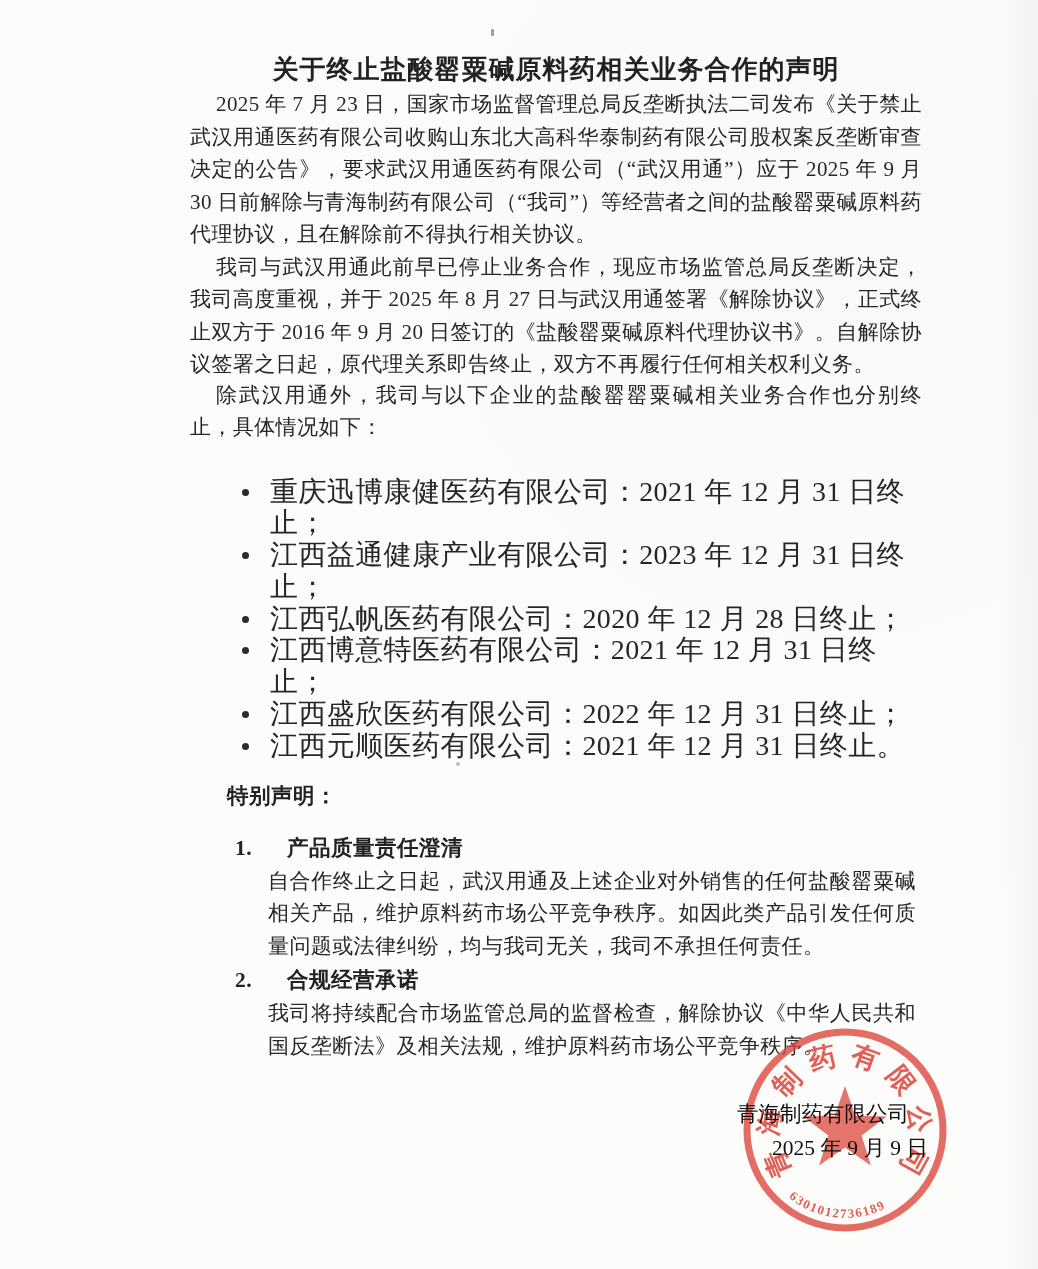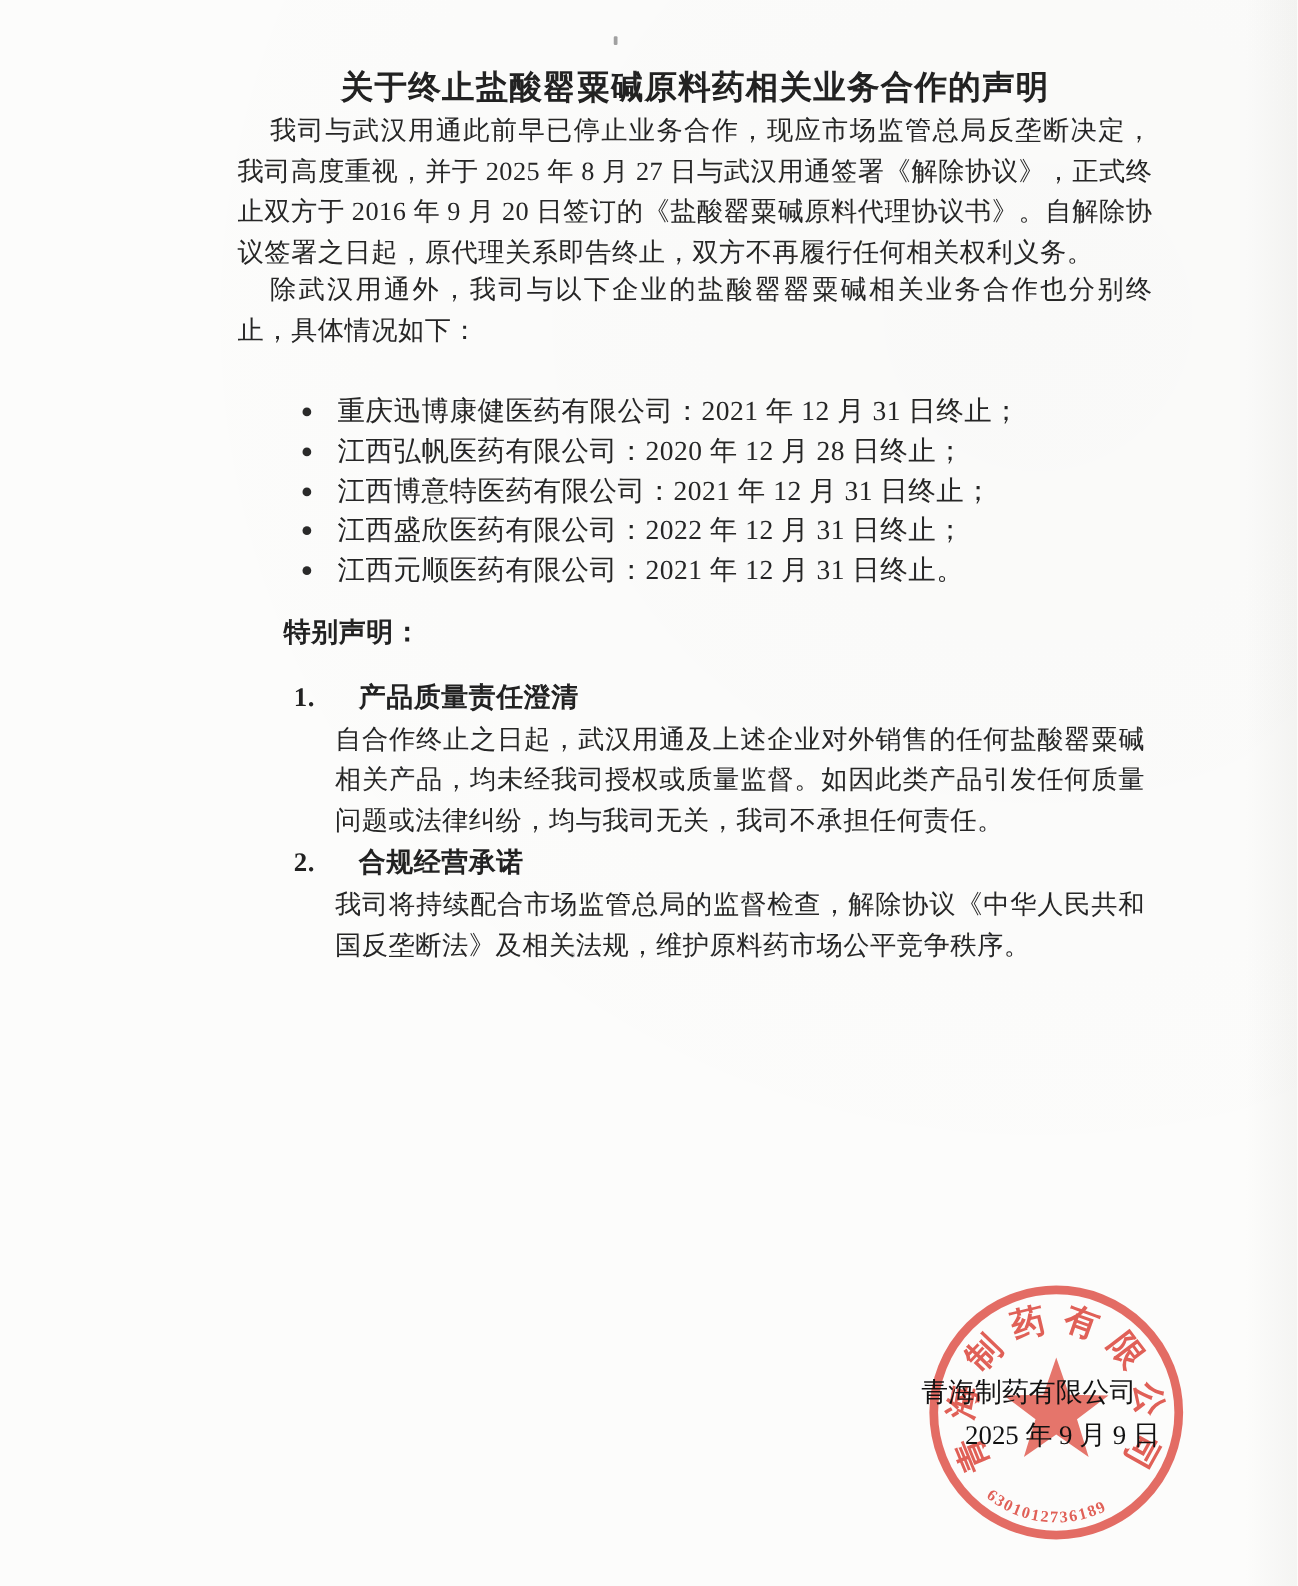--- a/index.html
+++ b/index.html
@@ -40,21 +40,21 @@
   .par-2 { margin-top:14px; text-indent:26px; }
   .par-3 { margin-top:18px; text-indent:26px;font-family:Liberation Mono, monospace; }
   ul.term-list {
     list-style:none;
     margin:30px 0 0 0;
     padding:0;
   }
   ul.term-list li {
     position:relative;
     padding-left:80px;
-    font-size:22px;
+    font-size:28px;
     line-height:31.8px;
     color:#262626;
     letter-spacing:0.4px;
   }
   ul.term-list li .dot {
     position:absolute;
     left:52px; top:13px;
     width:7px; height:7px;
     border-radius:50%;
     background:#2a2a2a;
@@ -113,41 +113,43 @@
 
 <div class="page">
 
   <div class="speck speck-1"></div>
   <div class="speck speck-2"></div>
 
   <div class="content">
 
     <h1 class="doc-title">关于终止盐酸罂粟碱原料药相关业务合作的声明</h1>
 
+    <p class="body-par par-1">2025 年 7 月 23 日，国家市场监督管理总局反垄断执法二司发布《关于禁止武汉用通医药有限公司收购山东北大高科华泰制药有限公司股权案反垄断审查决定的公告》，要求武汉用通医药有限公司（“武汉用通”）应于 2025 年 9 月 30 日前解除与青海制药有限公司（“我司”）等经营者之间的盐酸罂粟碱原料药代理协议，且在解除前不得执行相关协议。</p>
 
     <p class="body-par par-2">我司与武汉用通此前早已停止业务合作，现应市场监管总局反垄断决定，我司高度重视，并于 2025 年 8 月 27 日与武汉用通签署《解除协议》，正式终止双方于 2016 年 9 月 20 日签订的《盐酸罂粟碱原料代理协议书》。自解除协议签署之日起，原代理关系即告终止，双方不再履行任何相关权利义务。</p>
 
     <p class="body-par par-3">除武汉用通外，我司与以下企业的盐酸罂罂粟碱相关业务合作也分别终止，具体情况如下：</p>
 
     <ul class="term-list">
       <li><span class="dot"></span><span>重庆迅博康健医药有限公司：2021 年 12 月 31 日终止；</span></li>
+      <li><span class="dot"></span><span>江西益通健康产业有限公司：2023 年 12 月 31 日终止；</span></li>
       <li><span class="dot"></span><span>江西弘帆医药有限公司：2020 年 12 月 28 日终止；</span></li>
       <li><span class="dot"></span><span>江西博意特医药有限公司：2021 年 12 月 31 日终止；</span></li>
       <li><span class="dot"></span><span>江西盛欣医药有限公司：2022 年 12 月 31 日终止；</span></li>
       <li><span class="dot"></span><span>江西元顺医药有限公司：2021 年 12 月 31 日终止。</span></li>
     </ul>
 
     <div class="special-heading">特别声明：</div>
 
     <div class="item-1">
       <div class="item-head">
         <span class="item-num">1.</span>
         <span class="item-title">产品质量责任澄清</span>
       </div>
-      <p class="item-body">自合作终止之日起，武汉用通及上述企业对外销售的任何盐酸罂粟碱相关产品，均未经我司授权或质量监督。如因此类产品引发任何质量问题或法律纠纷，均与我司无关，我司不承担任何责任。</p>
+      <p class="item-body">自合作终止之日起，武汉用通及上述企业对外销售的任何盐酸罂粟碱相关产品，维护原料药市场公平竞争秩序。如因此类产品引发任何质量问题或法律纠纷，均与我司无关，我司不承担任何责任。</p>
     </div>
 
     <div class="item-2">
       <div class="item-head">
         <span class="item-num">2.</span>
         <span class="item-title">合规经营承诺</span>
       </div>
       <p class="item-body">我司将持续配合市场监管总局的监督检查，解除协议《中华人民共和国反垄断法》及相关法规，维护原料药市场公平竞争秩序。</p>
     </div>
 

